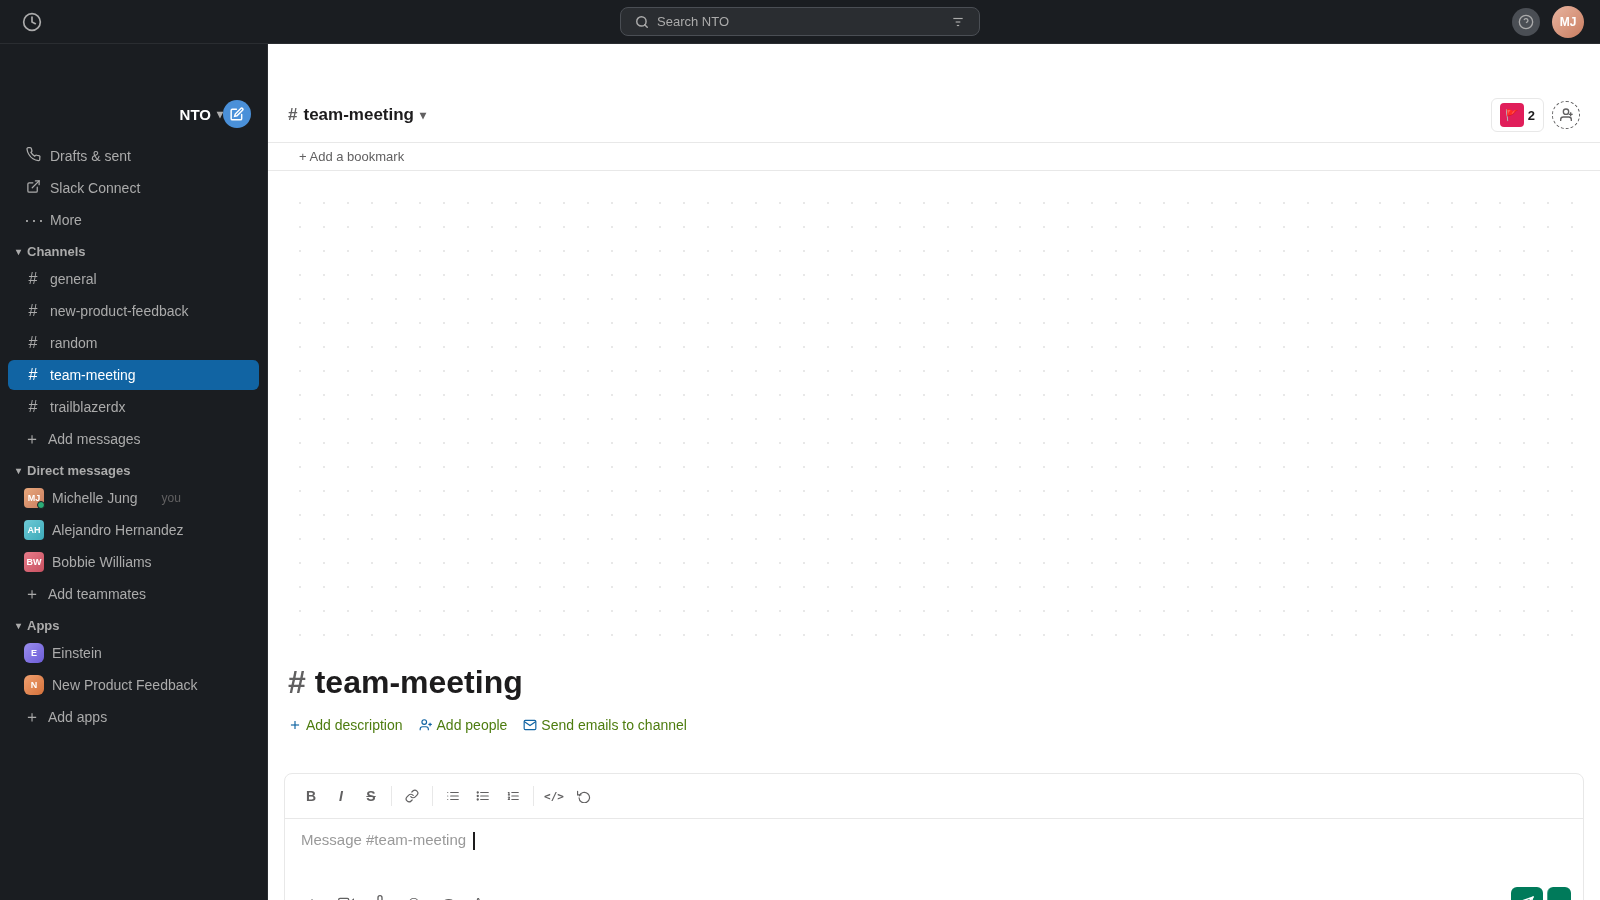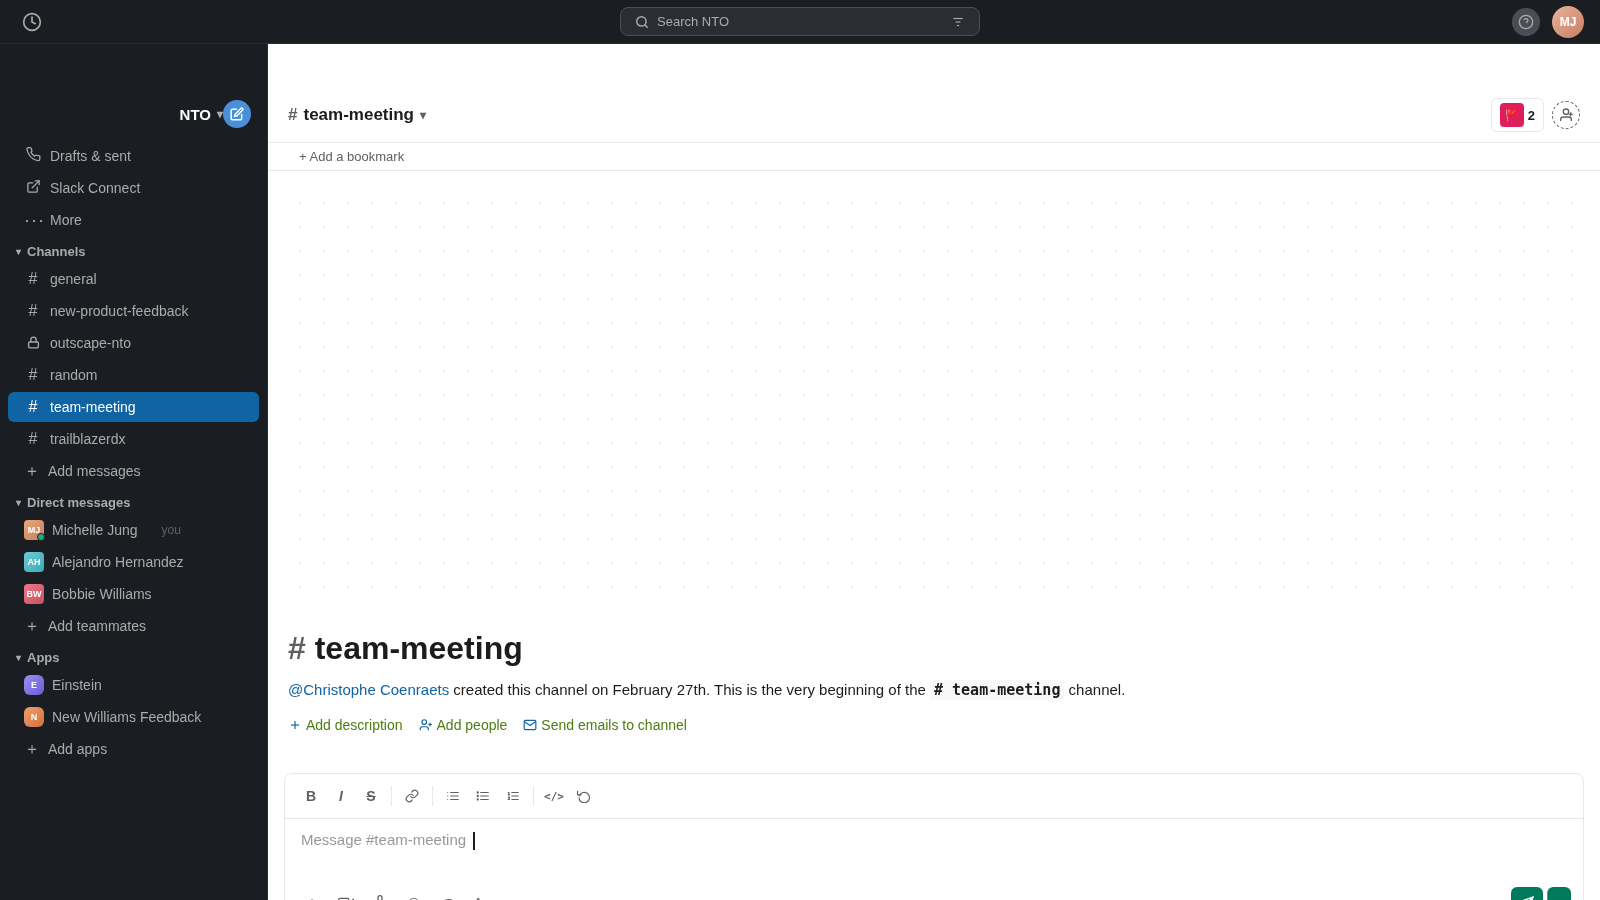--- a/index.html
+++ b/index.html
@@ -227,29 +227,20 @@
 
     <div class="sidebar-item">
       <span class="icon" style="font-weight:400; font-size:16px;">#</span>
       <span>general</span>
     </div>
     <div class="sidebar-item">
       <span class="icon" style="font-weight:400; font-size:16px;">#</span>
       <span>new-product-feedback</span>
     </div>
     <div class="sidebar-item">
-      <span class="icon">
-        <svg width="13" height="13" viewBox="0 0 24 24" fill="none" stroke="currentColor" stroke-width="2.5">
-            <rect x="3" y="11" width="18" height="11" rx="2" ry="2"></rect>
-            <path d="M7 11V7a5 5 0 0 1 10 0v4"></path>
-          </svg>
-      </span>
-      <span>outscape-nto</span>
-    </div>
-    <div class="sidebar-item">
       <span class="icon" style="font-weight:400; font-size:16px;">#</span>
       <span>random</span>
     </div>
     <div class="sidebar-item active">
       <span class="icon" style="font-weight:400; font-size:16px;">#</span>
       <span>team-meeting</span>
     </div>
     <div class="sidebar-item">
       <span class="icon" style="font-weight:400; font-size:16px;">#</span>
       <span>trailblazerdx</span>
@@ -291,21 +282,21 @@
       <span class="chevron">▾</span>
       <span>Apps</span>
     </div>
 
     <div class="sidebar-item">
       <div class="dm-avatar" style="background: linear-gradient(135deg, #9b8fef, #6b5bd6); border-radius: 6px;">E</div>
       <span>Einstein</span>
     </div>
     <div class="sidebar-item">
       <div class="dm-avatar" style="background: linear-gradient(135deg, #f0a070, #d4713a); border-radius: 6px;">N</div>
-      <span>New Williams Feedback</span>
+      <span>New Product Feedback</span>
     </div>
 
     <div class="add-item">
       <span style="font-size:16px; color:#ababab;">＋</span>
       <span>Add apps</span>
     </div>
 
   </div>
 
   <div class="main">
@@ -336,26 +327,20 @@
       <div class="add-bookmark">
         <span>+ Add a bookmark</span>
       </div>
     </div>
 
     <div class="channel-body">
       <div class="channel-empty-area"></div>
       <div class="channel-intro">
         <div class="channel-intro-title">
           <span style="color:#616061; font-weight:900;"># </span><span>team-meeting</span>
-        </div>
-        <div class="channel-intro-desc">
-          <a>@Christophe Coenraets</a>
-          <span> created this channel on February 27th. This is the very beginning of the </span>
-          <span class="code-bold"># team-meeting</span>
-          <span> channel.</span>
         </div>
         <div class="channel-actions-row">
           <a class="action-link">
             <svg width="14" height="14" viewBox="0 0 24 24" fill="none" stroke="#1164a3" stroke-width="2">
                 <line x1="12" y1="5" x2="12" y2="19"></line>
                 <line x1="5" y1="12" x2="19" y2="12"></line>
               </svg>
             <span>Add description</span>
           </a>
           <a class="action-link">

